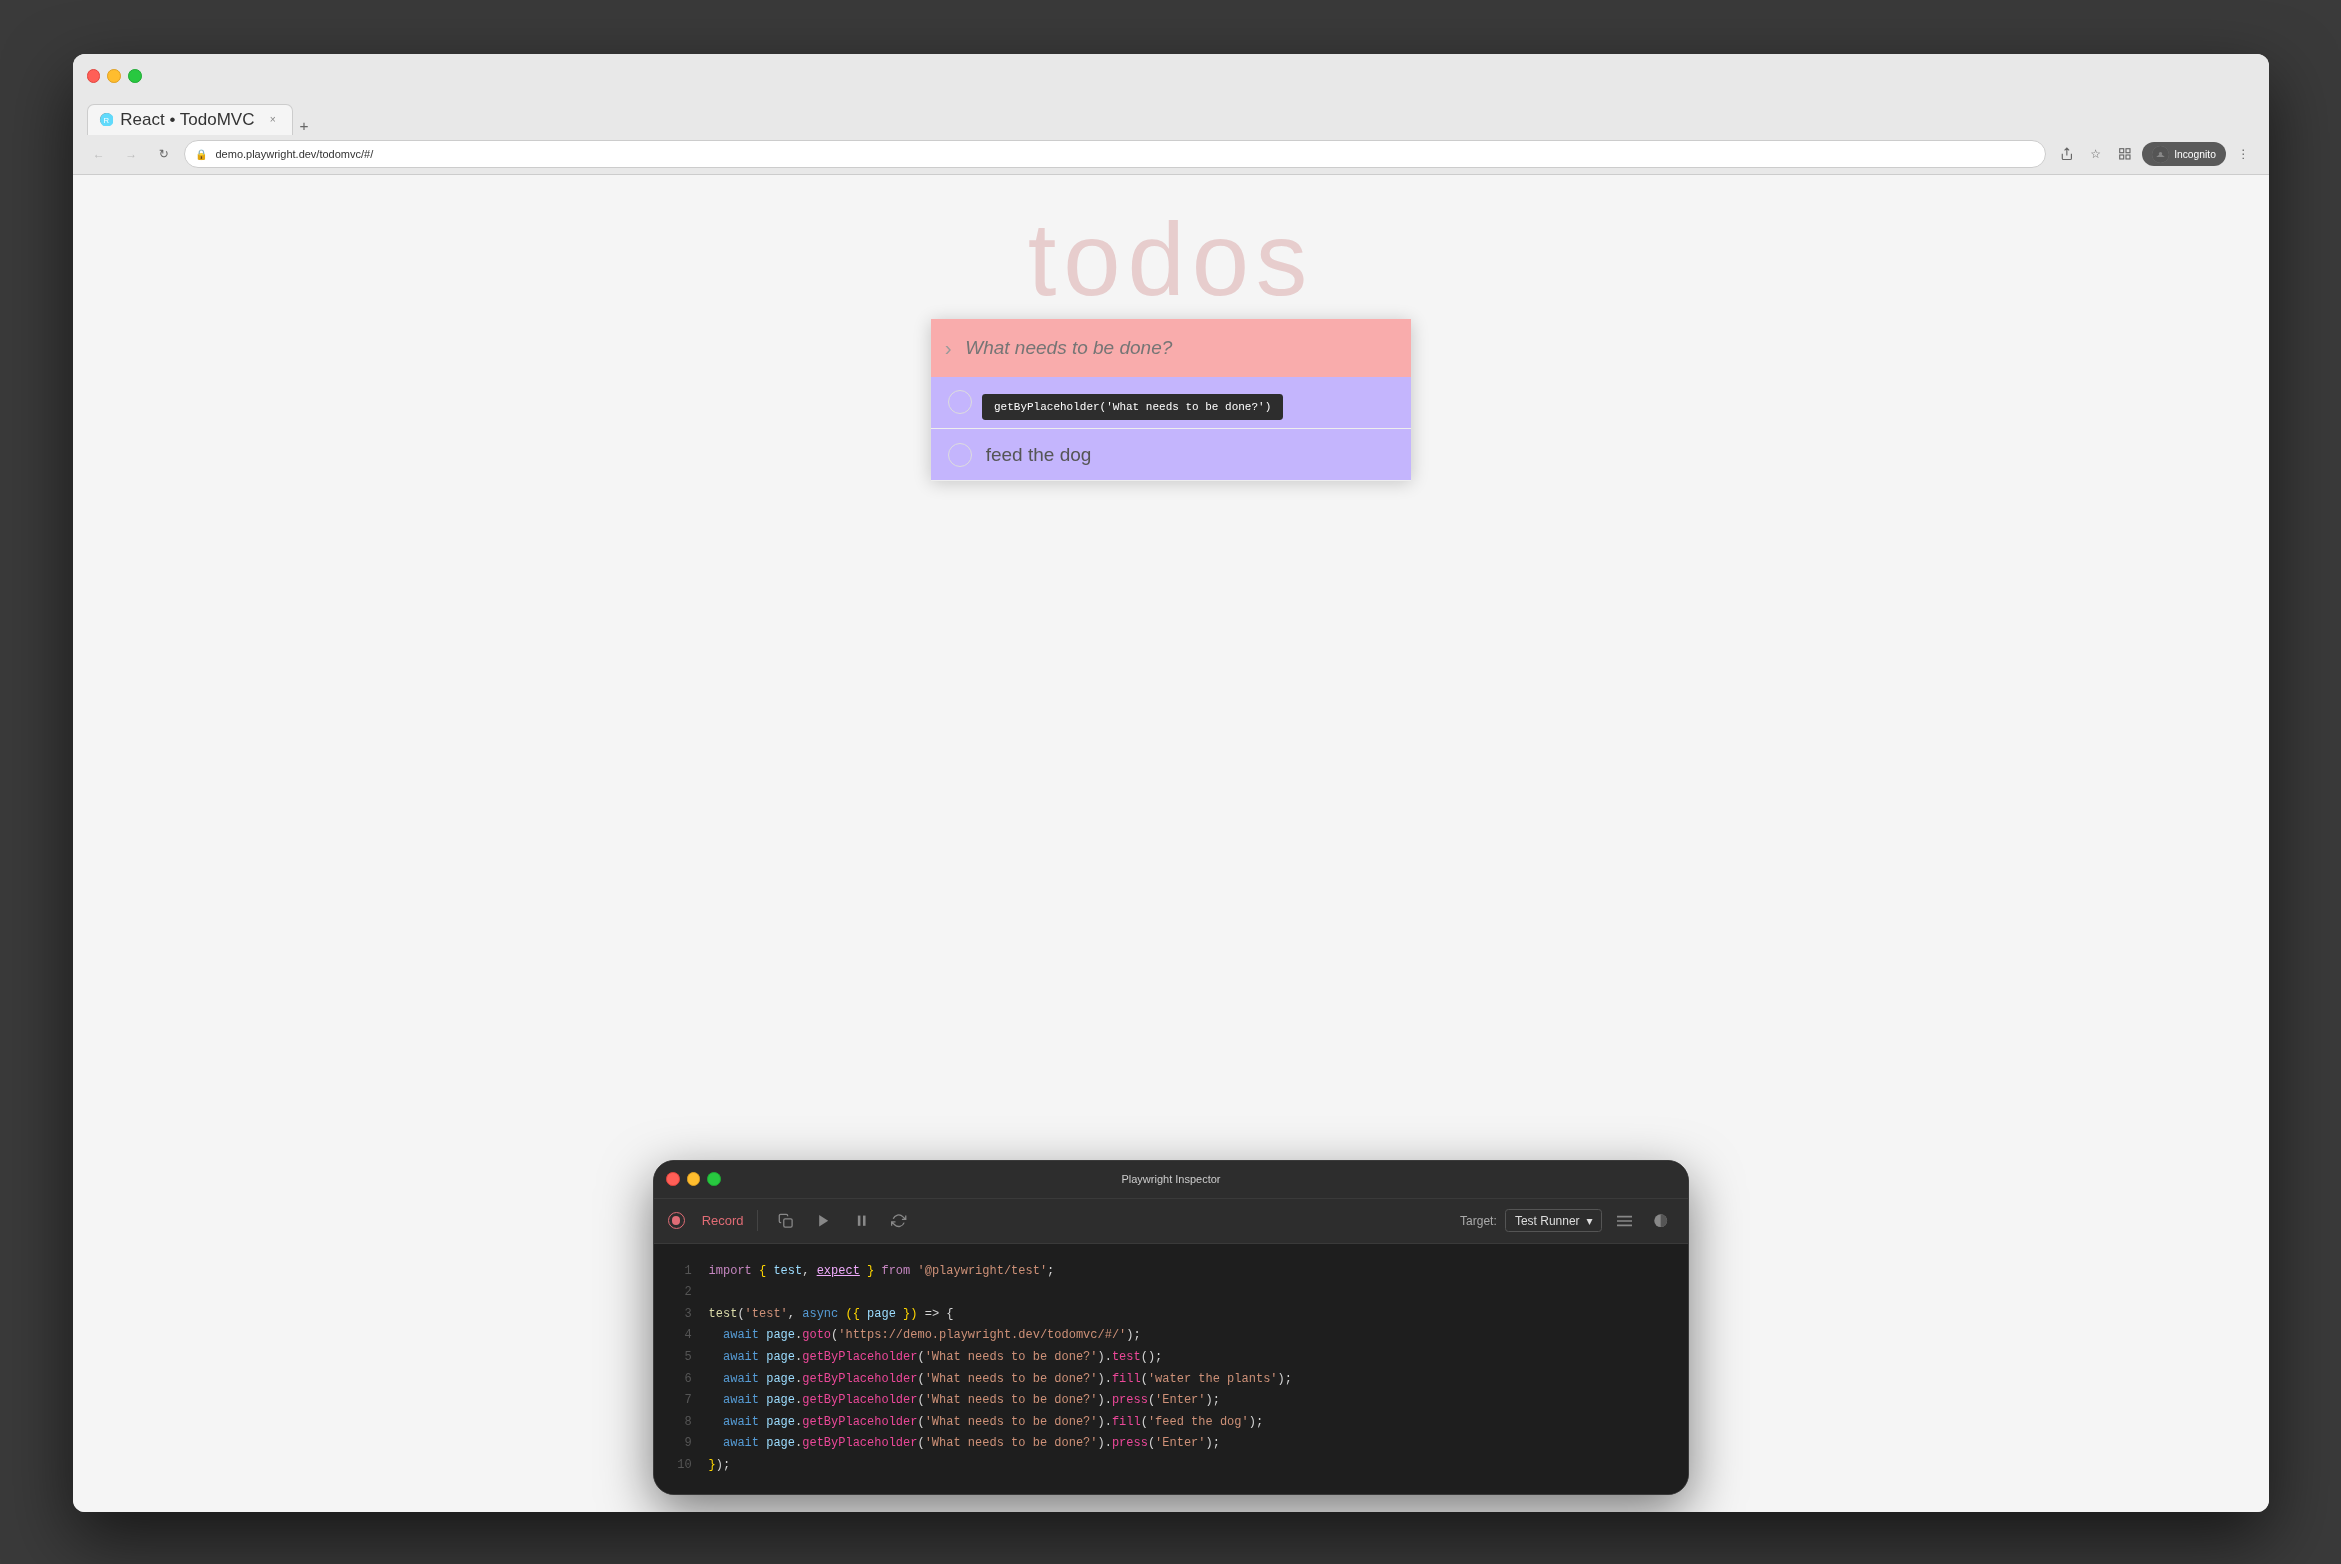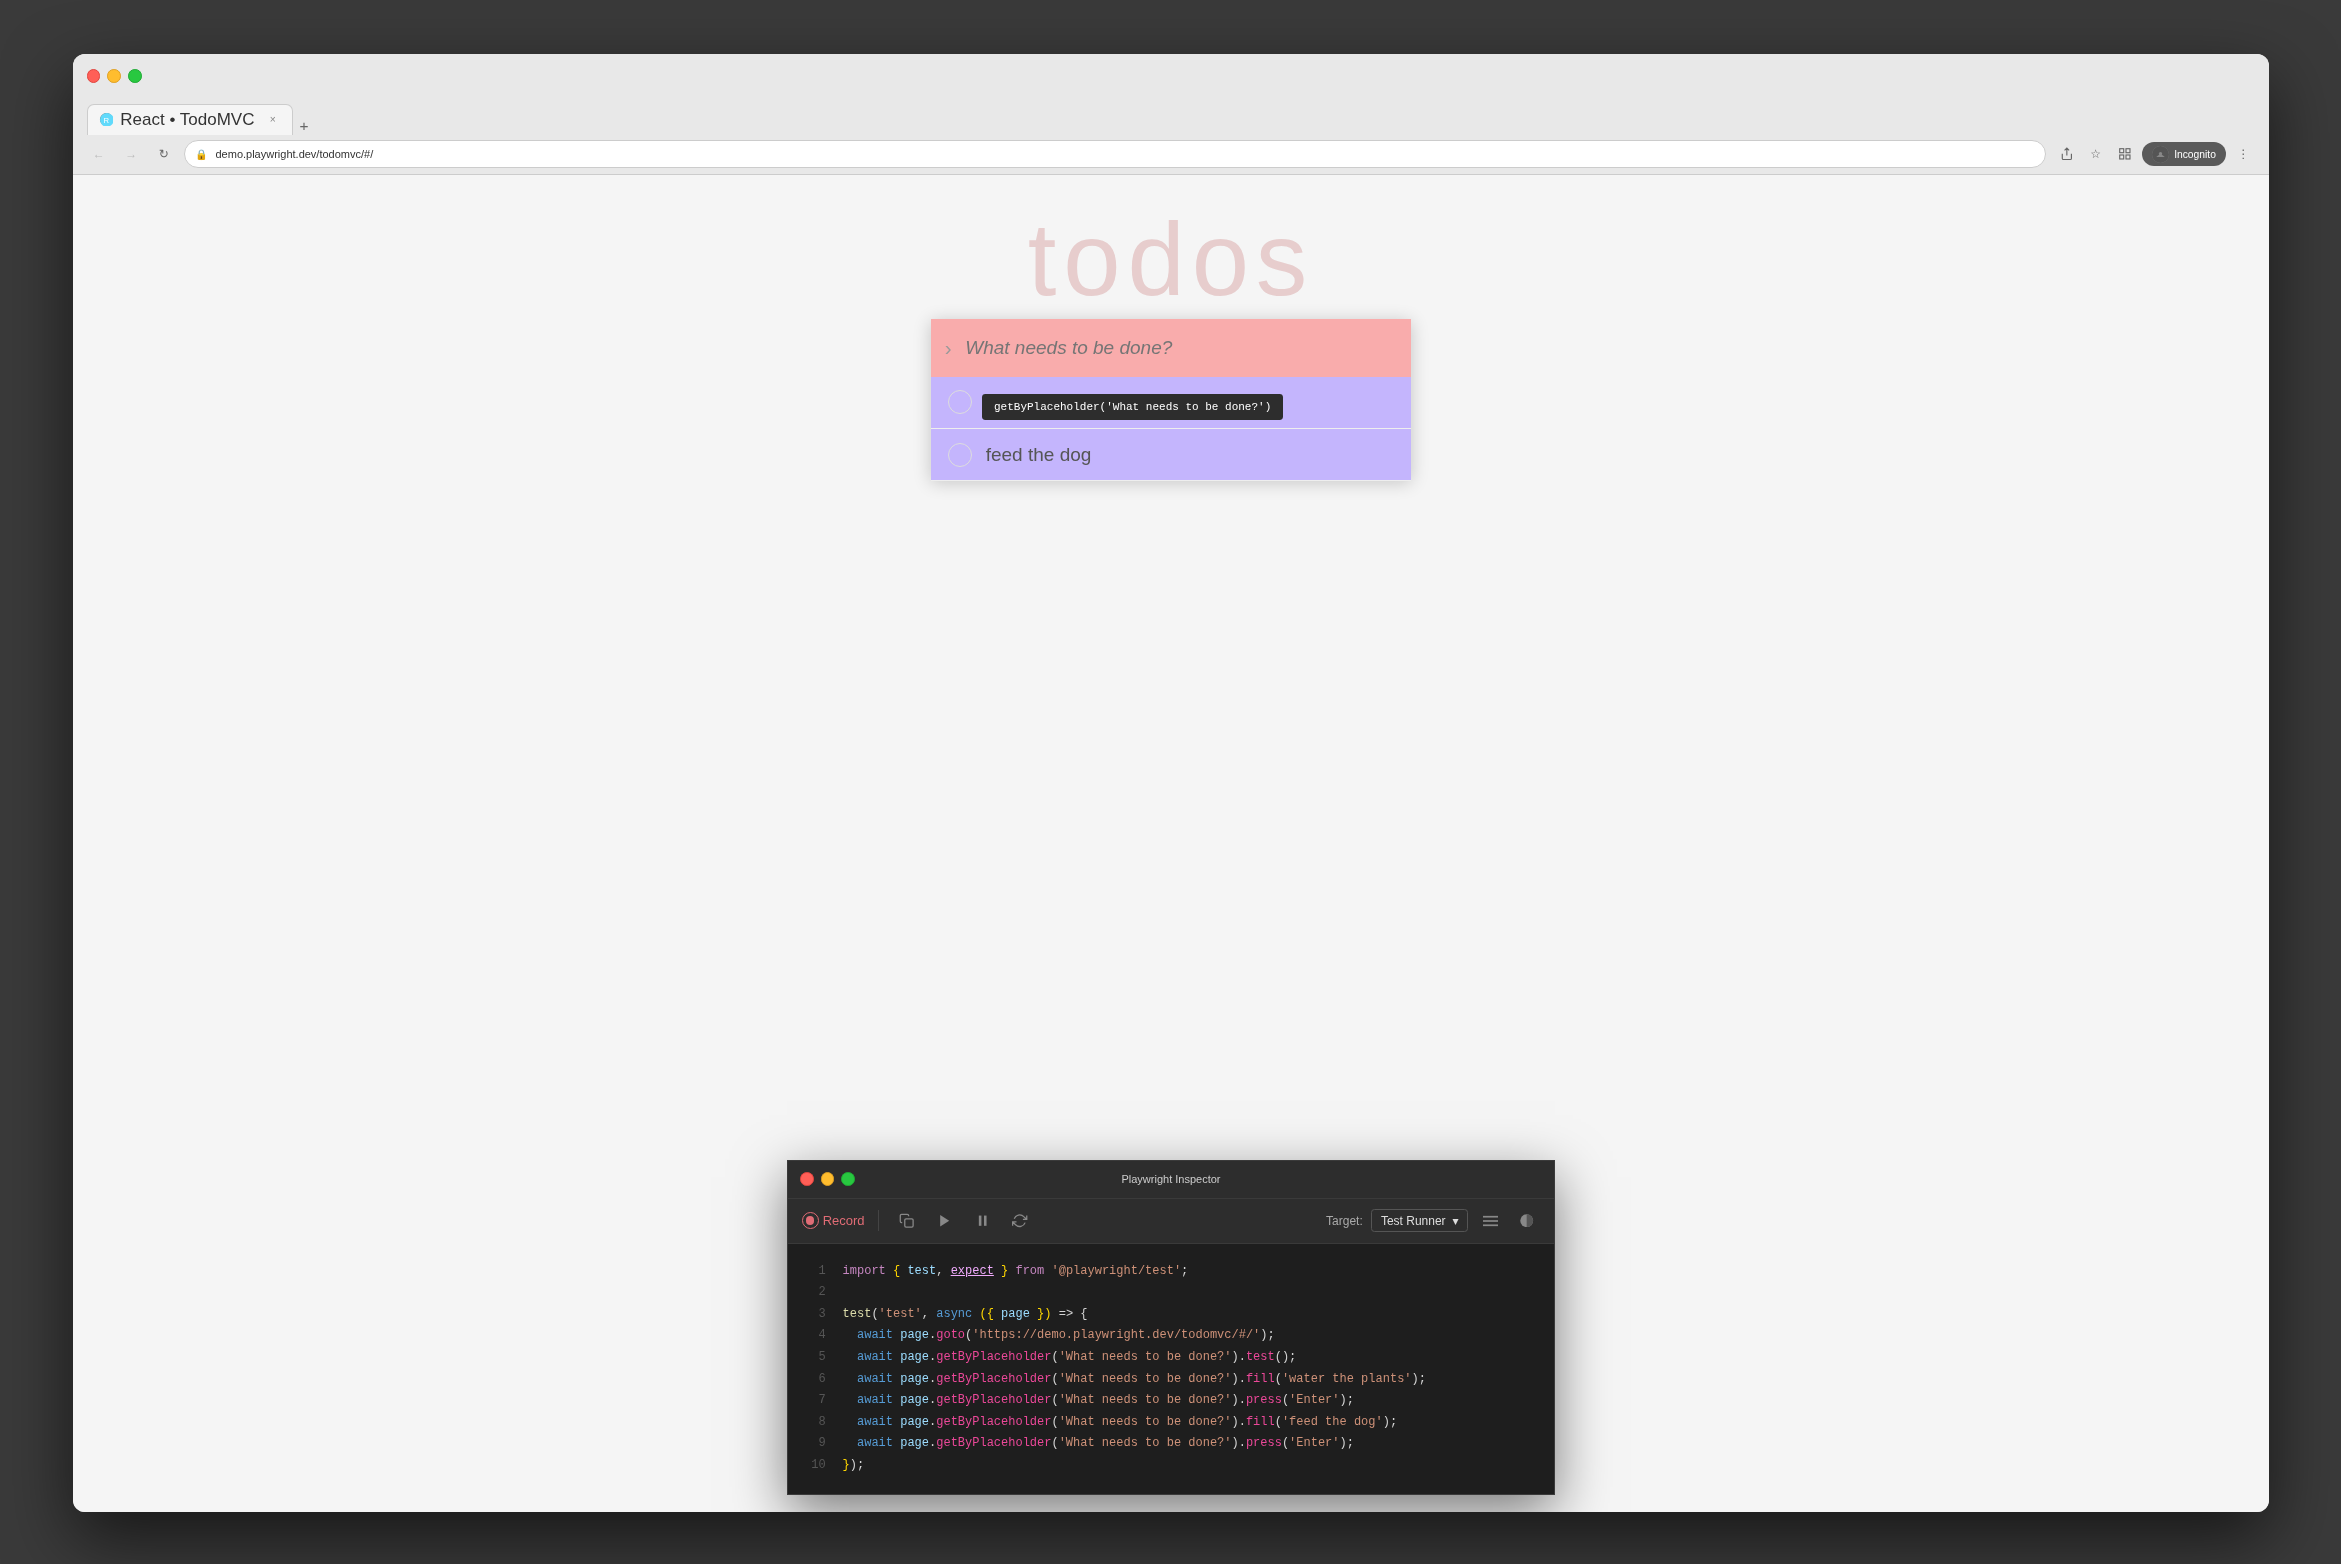--- a/index.html
+++ b/index.html
@@ -300,23 +300,23 @@
       border-radius: 50%;
       flex-shrink: 0;
     }
 
     
     .inspector-window {
       position: absolute;
       bottom: 17px;
       left: 50%;
       transform: translateX(-50%);
-      width: 768px;
+      width: 1036px;
       background: #1e1e1e;
-      border-radius: 0;
+      border-radius: 21px;
       overflow: hidden;
       box-shadow: 0 17px 51px rgba(0,0,0,0.5);
       border: 0.9px solid #3a3a3a;
     }
 
     .inspector-title-bar {
       background: #2d2d2d;
       height: 38px;
       display: flex;
       align-items: center;
@@ -344,21 +344,21 @@
       display: flex;
       align-items: center;
       padding: 0 13.7px;
       gap: 10.3px;
       border-bottom: 0.9px solid #3a3a3a;
     }
 
     .record-btn {
       display: flex;
       align-items: center;
-      gap: 4px;
+      gap: 17px;
       color: #e06c75;
       font-size: 13px;
       font-weight: 500;
       cursor: pointer;
     }
 
     .record-icon {
       width: 17px;
       height: 17px;
       border-radius: 50%;

